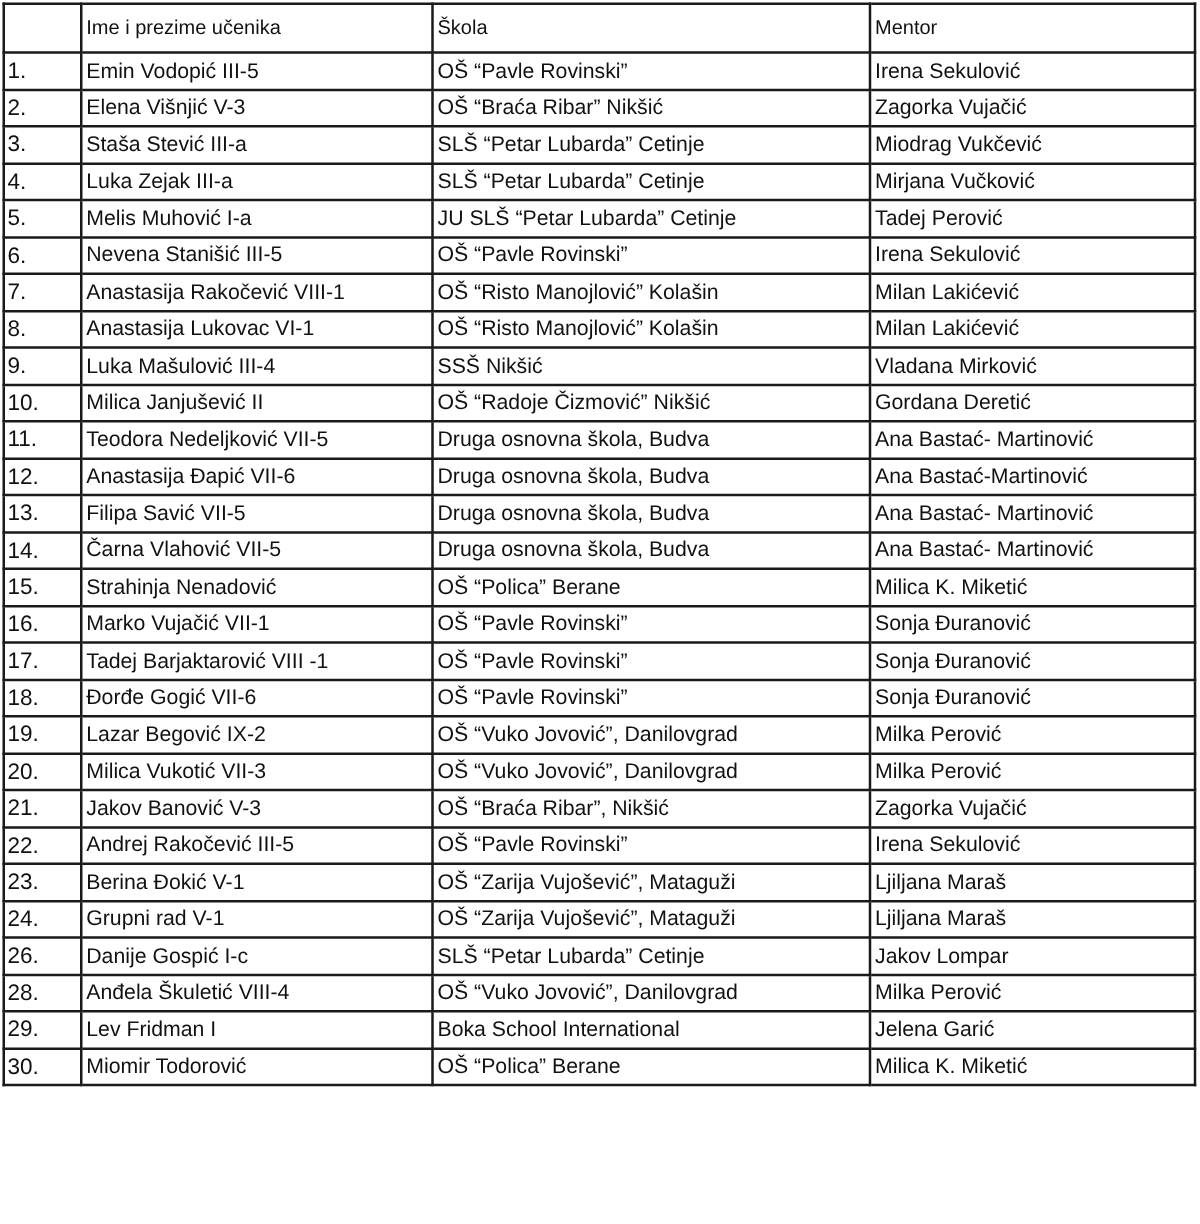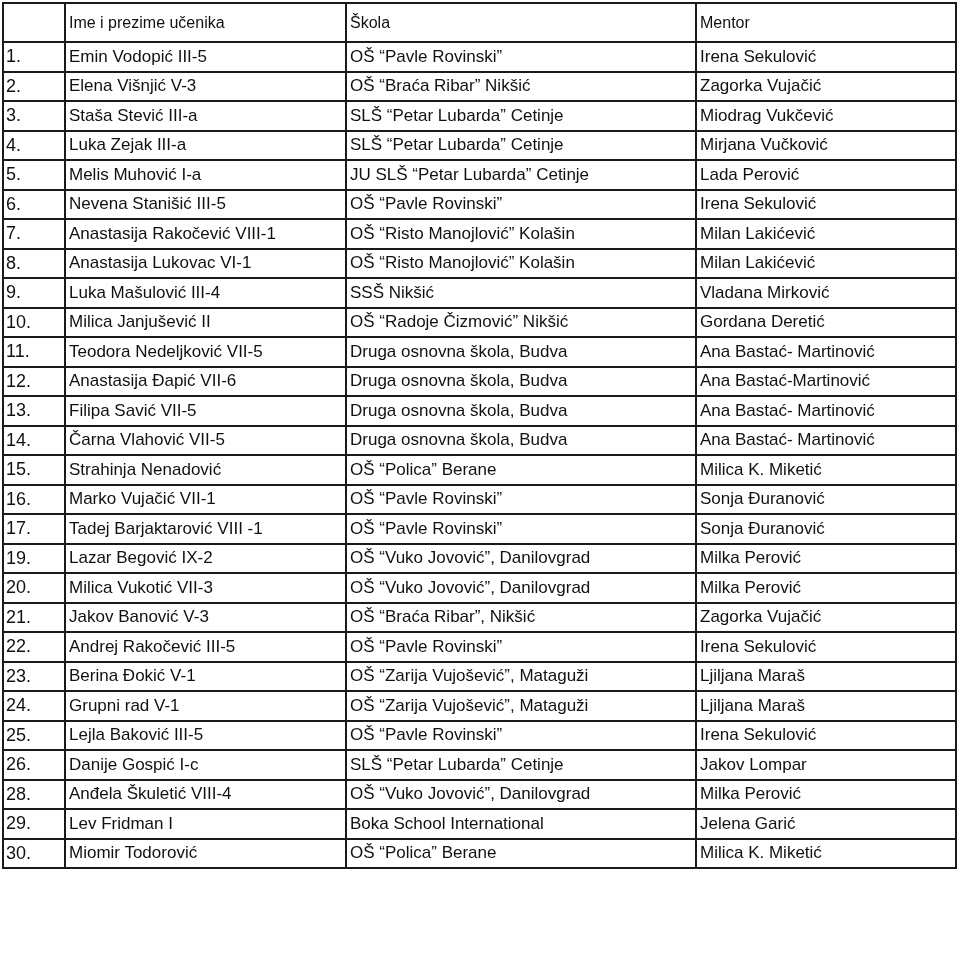--- a/index.html
+++ b/index.html
@@ -76,21 +76,21 @@
       <tr>
         <td class="num">4.</td>
         <td>Luka Zejak III-a</td>
         <td>SLŠ “Petar Lubarda” Cetinje</td>
         <td>Mirjana Vučković</td>
       </tr>
       <tr>
         <td class="num">5.</td>
         <td>Melis Muhović I-a</td>
         <td>JU SLŠ “Petar Lubarda” Cetinje</td>
-        <td>Lada Perović</td>
+        <td>Tadej Perović</td>
       </tr>
       <tr>
         <td class="num">6.</td>
         <td>Nevena Stanišić III-5</td>
         <td>OŠ “Pavle Rovinski”</td>
         <td>Irena Sekulović</td>
       </tr>
       <tr>
         <td class="num">7.</td>
         <td>Anastasija Rakočević VIII-1</td>
@@ -151,20 +151,26 @@
         <td>OŠ “Pavle Rovinski”</td>
         <td>Sonja Đuranović</td>
       </tr>
       <tr>
         <td class="num">17.</td>
         <td>Tadej Barjaktarović VIII -1</td>
         <td>OŠ “Pavle Rovinski”</td>
         <td>Sonja Đuranović</td>
       </tr>
       <tr>
+        <td class="num">18.</td>
+        <td>Đorđe Gogić VII-6</td>
+        <td>OŠ “Pavle Rovinski”</td>
+        <td>Sonja Đuranović</td>
+      </tr>
+      <tr>
         <td class="num">19.</td>
         <td>Lazar Begović IX-2</td>
         <td>OŠ “Vuko Jovović”, Danilovgrad</td>
         <td>Milka Perović</td>
       </tr>
       <tr>
         <td class="num">20.</td>
         <td>Milica Vukotić VII-3</td>
         <td>OŠ “Vuko Jovović”, Danilovgrad</td>
         <td>Milka Perović</td>
@@ -187,26 +193,20 @@
         <td>OŠ “Zarija Vujošević”, Mataguži</td>
         <td>Ljiljana Maraš</td>
       </tr>
       <tr>
         <td class="num">24.</td>
         <td>Grupni rad V-1</td>
         <td>OŠ “Zarija Vujošević”, Mataguži</td>
         <td>Ljiljana Maraš</td>
       </tr>
       <tr>
-        <td class="num">25.</td>
-        <td>Lejla Baković III-5</td>
-        <td>OŠ “Pavle Rovinski”</td>
-        <td>Irena Sekulović</td>
-      </tr>
-      <tr>
         <td class="num">26.</td>
         <td>Danije Gospić I-c</td>
         <td>SLŠ “Petar Lubarda” Cetinje</td>
         <td>Jakov Lompar</td>
       </tr>
       <tr>
         <td class="num">28.</td>
         <td>Anđela Škuletić VIII-4</td>
         <td>OŠ “Vuko Jovović”, Danilovgrad</td>
         <td>Milka Perović</td>

